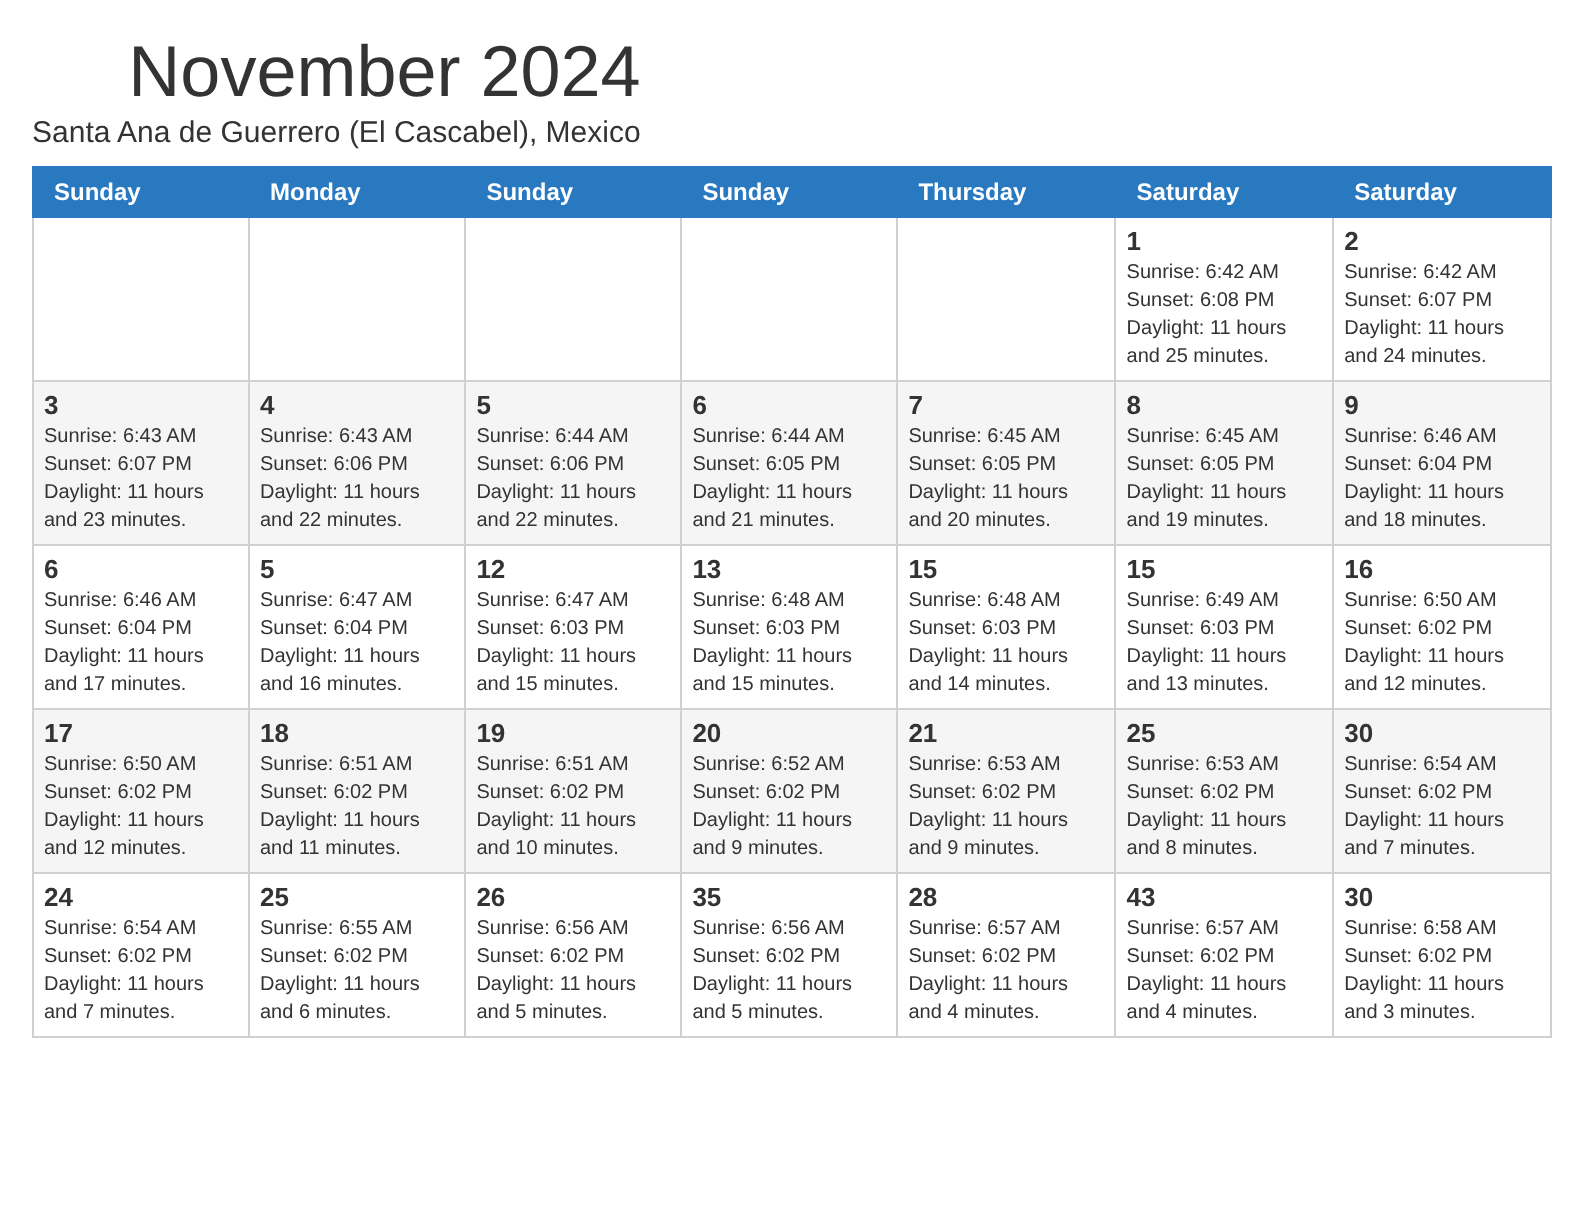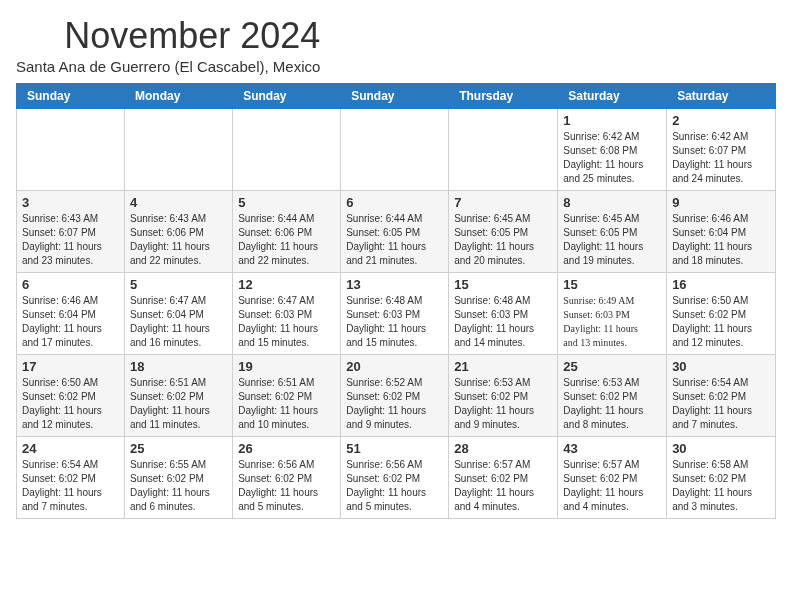--- a/index.html
+++ b/index.html
@@ -213,21 +213,21 @@
         </td>
         <td>
           <span class="day-number">15</span>
           <div class="day-info" style="white-space: pre-line;">Sunrise: 6:48 AM
 Sunset: 6:03 PM
 Daylight: 11 hours
 and 14 minutes.</div>
         </td>
         <td>
           <span class="day-number">15</span>
-          <div class="day-info" style="white-space: pre-line; font-family: Liberation Serif, serif;">Sunrise: 6:49 AM
+          <div class="day-info" style="white-space: pre-line;">Sunrise: 6:49 AM
 Sunset: 6:03 PM
 Daylight: 11 hours
 and 13 minutes.</div>
         </td>
         <td>
           <span class="day-number">16</span>
           <div class="day-info" style="white-space: pre-line;">Sunrise: 6:50 AM
 Sunset: 6:02 PM
 Daylight: 11 hours
 and 12 minutes.</div>
@@ -300,21 +300,21 @@
 and 6 minutes.</div>
         </td>
         <td>
           <span class="day-number">26</span>
           <div class="day-info" style="white-space: pre-line;">Sunrise: 6:56 AM
 Sunset: 6:02 PM
 Daylight: 11 hours
 and 5 minutes.</div>
         </td>
         <td>
-          <span class="day-number">51</span>
+          <span class="day-number">35</span>
           <div class="day-info" style="white-space: pre-line;">Sunrise: 6:56 AM
 Sunset: 6:02 PM
 Daylight: 11 hours
 and 5 minutes.</div>
         </td>
         <td>
           <span class="day-number">28</span>
           <div class="day-info" style="white-space: pre-line;">Sunrise: 6:57 AM
 Sunset: 6:02 PM
 Daylight: 11 hours

